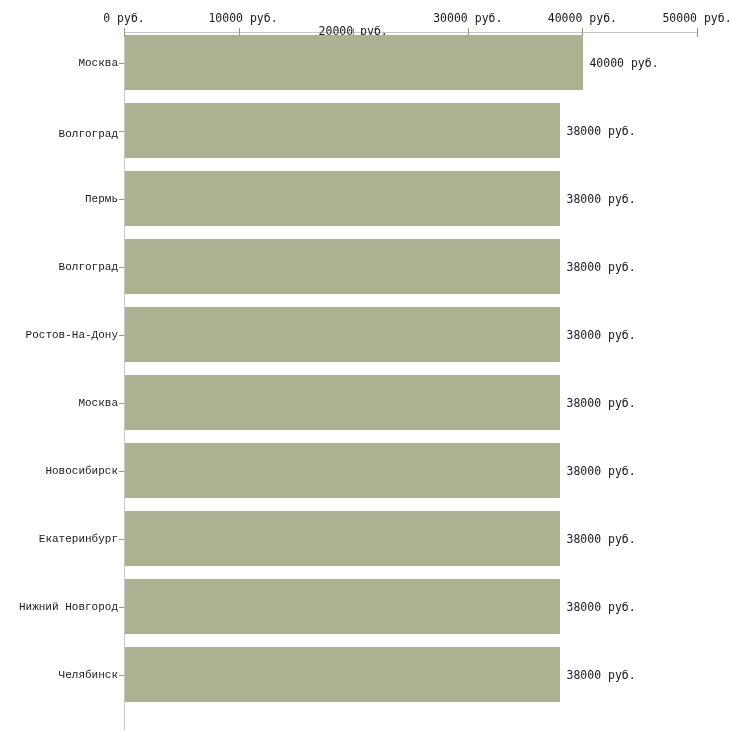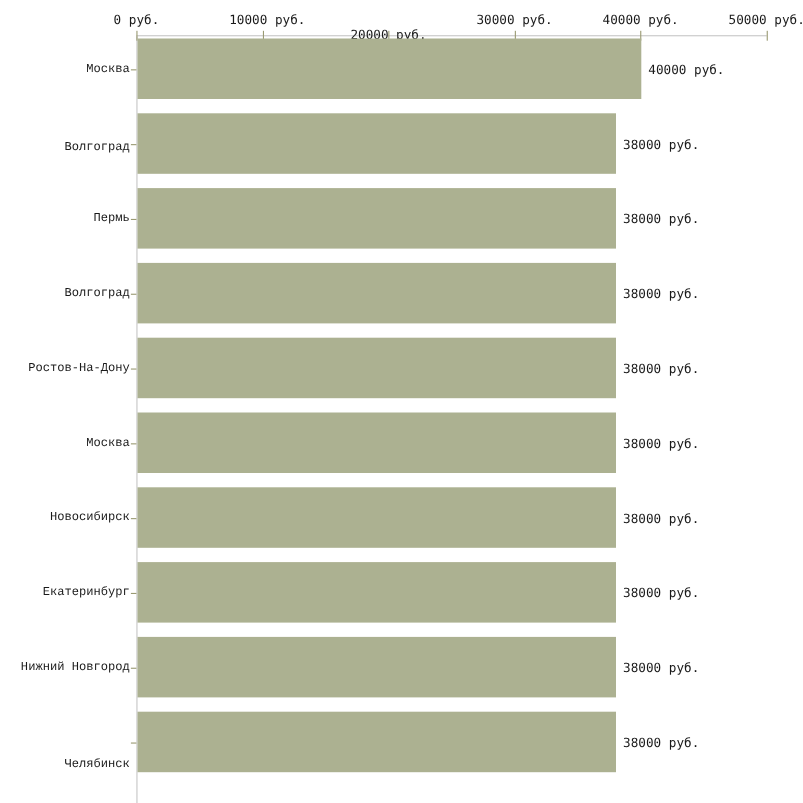--- a/index.html
+++ b/index.html
@@ -148,16 +148,16 @@
       <div class="cat-label" style="top: 334.5px;">Ростов-На-Дону</div>
       <div class="y-tick" style="top: 403px;"></div>
       <div class="cat-label" style="top: 402.5px;">Москва</div>
       <div class="y-tick" style="top: 471px;"></div>
       <div class="cat-label" style="top: 470.5px;">Новосибирск</div>
       <div class="y-tick" style="top: 539px;"></div>
       <div class="cat-label" style="top: 538.5px;">Екатеринбург</div>
       <div class="y-tick" style="top: 607px;"></div>
       <div class="cat-label" style="top: 606.5px;">Нижний Новгород</div>
       <div class="y-tick" style="top: 675px;"></div>
-      <div class="cat-label" style="top: 674.5px; margin-top: 20px;">Челябинск</div>
+      <div class="cat-label" style="top: 674.5px;">Челябинск</div>
     </div>
 
 </div>
 
 </body></html>

